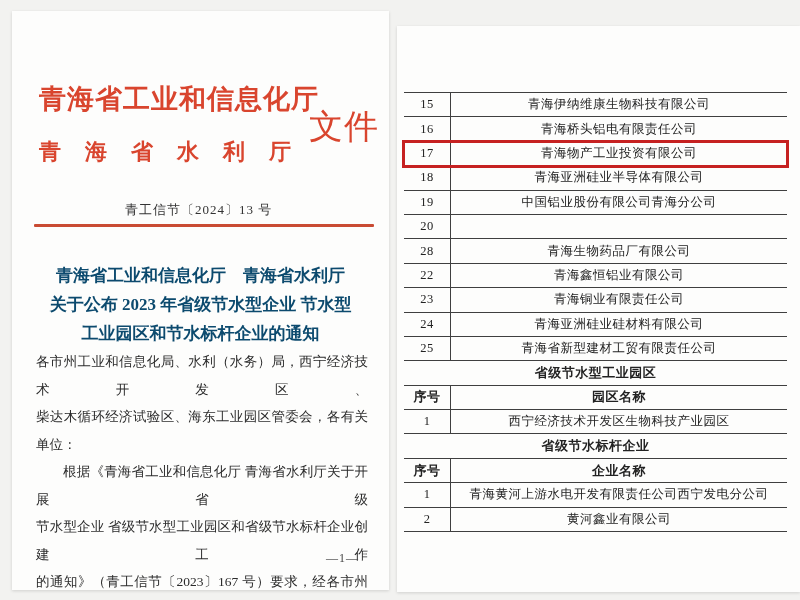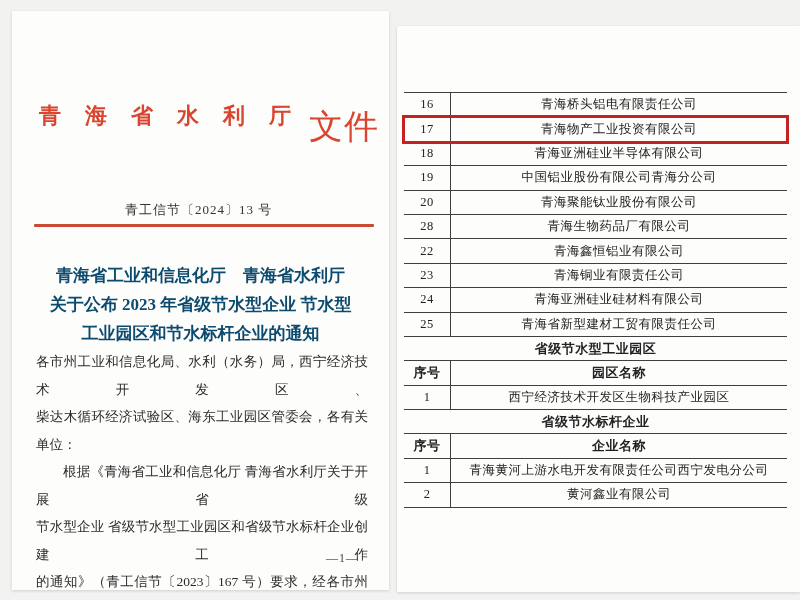--- a/index.html
+++ b/index.html
@@ -82,20 +82,21 @@
     outline-offset:-1px;
     position:relative;z-index:2;
   }
 </style>
 </head>
 <body>
 
 <div class="page left-page">
   <div class="letterhead">
     <div class="hdr-col">
+      <div class="hdr-line1">青海省工业和信息化厅</div>
       <div class="hdr-line2">青海省水利厅</div>
     </div>
     <div class="wenjian">文件</div>
   </div>
 
   <div class="doc-no">青工信节〔2024〕13 号</div>
   <div class="red-rule"></div>
 
   <div class="title">
     <div>青海省工业和信息化厅　青海省水利厅</div>
@@ -111,20 +112,24 @@
     <div class="bl">的通知》（青工信节〔2023〕167 号）要求，经各市州工信、水</div>
 
   </div>
 
   <div class="page-no">—1—</div>
 </div>
 
 <div class="page right-page">
   <div class="table">
 
+      <div class="row">
+        <div class="cell no">15</div>
+        <div class="cell name">青海伊纳维康生物科技有限公司</div>
+      </div>
 
       <div class="row">
         <div class="cell no">16</div>
         <div class="cell name">青海桥头铝电有限责任公司</div>
       </div>
 
       <div class="row highlighted">
         <div class="cell no">17</div>
         <div class="cell name">青海物产工业投资有限公司</div>
       </div>
@@ -134,21 +139,20 @@
         <div class="cell name">青海亚洲硅业半导体有限公司</div>
       </div>
 
       <div class="row">
         <div class="cell no">19</div>
         <div class="cell name">中国铝业股份有限公司青海分公司</div>
       </div>
 
       <div class="row">
         <div class="cell no">20</div>
-        <div class="cell name">青海聚能钛业股份有限公司</div>
       </div>
 
       <div class="row">
         <div class="cell no">28</div>
         <div class="cell name">青海生物药品厂有限公司</div>
       </div>
 
       <div class="row">
         <div class="cell no">22</div>
         <div class="cell name">青海鑫恒铝业有限公司</div>

